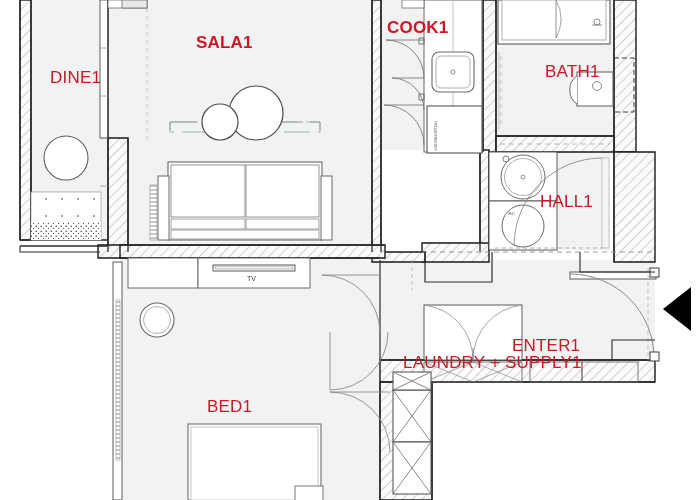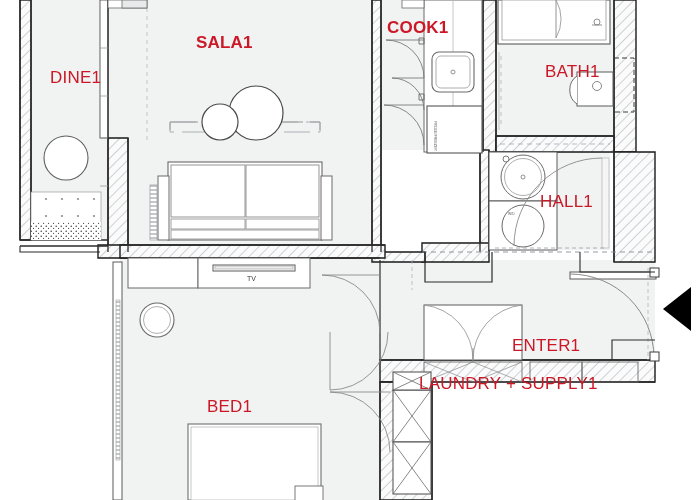--- a/index.html
+++ b/index.html
@@ -364,20 +364,20 @@
     <polygon points="691,287 691,331 663,309" fill="#000000"></polygon>
 
   </svg>
 
   <div class="room-label" style="left:50px; top:69px;">DINE1</div>
   <div class="room-label" style="left:196px; top:34px;font-weight:bold;">SALA1</div>
   <div class="room-label" style="left:387px; top:19px;font-weight:bold;">COOK1</div>
   <div class="room-label" style="left:527px; top:63px;margin-left:18px;">BATH1</div>
   <div class="room-label" style="left:540px; top:193px;">HALL1</div>
   <div class="room-label" style="left:512px; top:305px;margin-top:32px;">ENTER1</div>
-  <div class="room-label" style="left:403px; top:375px;margin-left:16px;">LAUNDRY + SUPPLY1</div>
+  <div class="room-label" style="left:403px; top:354px;">LAUNDRY + SUPPLY1</div>
   <div class="room-label" style="left:207px; top:398px;">BED1</div>
 
   <div class="tiny-label" style="left:247px; top:275px;">TV</div>
   <div class="micro-label" style="left:436px; top:121px; transform:rotate(90deg); transform-origin:left top;">FRIDGE/FREEZER</div>
   <div class="micro-label" style="left:508px; top:213px;">W/D</div>
 
 </div>
 
 </body></html>

